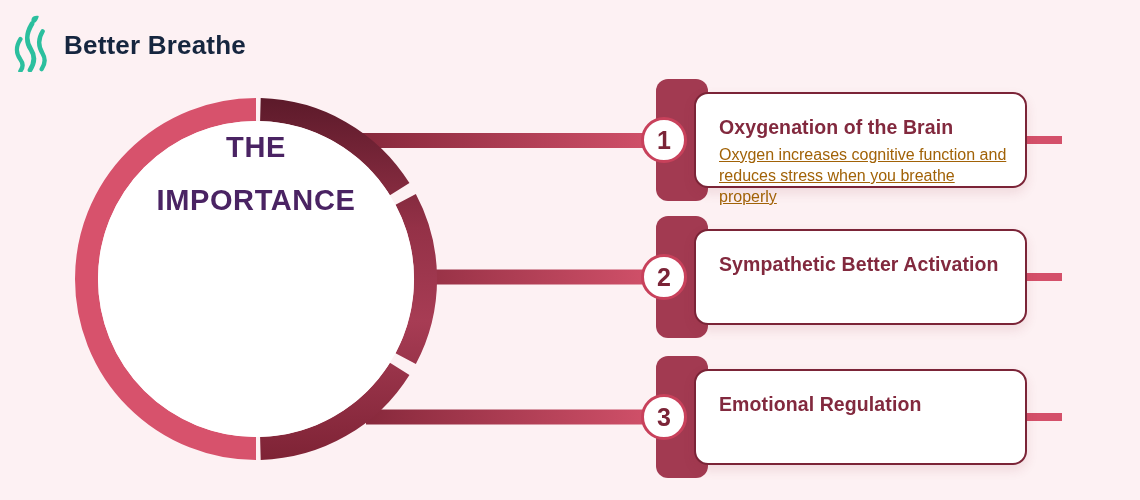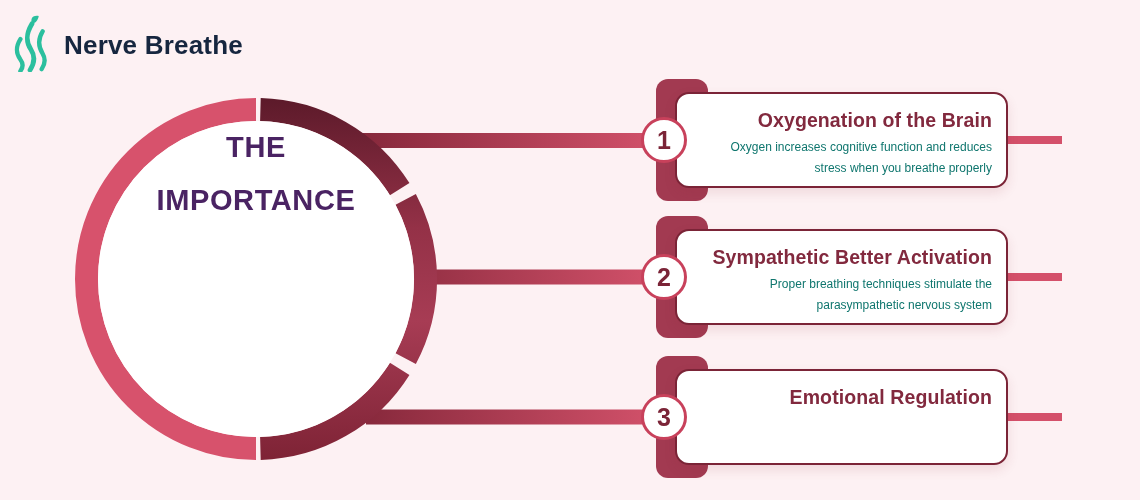--- a/index.html
+++ b/index.html
@@ -29,32 +29,31 @@
     line-height:53px;letter-spacing:0.6px;
   }
 
   
   .card-group{position:absolute;left:0;top:0;width:100%;height:100%;z-index:2;}
   .bracket{
     position:absolute;left:656px;width:52px;height:122px;border-radius:12px;
     background:#a23a51;z-index:1;
   }
   .card{
-    position:absolute;left:675px;width:333px;height:96px;background:#ffffff;
+    position:absolute;left:694px;width:333px;height:96px;background:#ffffff;
     border:2px solid #7b2437;border-radius:14px;box-sizing:border-box;
     box-shadow:0 5px 12px rgba(140,40,60,0.12);z-index:2;
-    padding:15px 14px 0 23px;
-    text-align:right;
+    padding:22px 14px 0 23px;
   }
   .card-title{
     font-size:19.5px;font-weight:bold;color:#82293e;letter-spacing:0.1px;
     margin:0 0 5px 0;
   }
   .card-desc{
-    font-size:12px;line-height:21px;color:#0f766e;margin:0;max-width:305px;
+    font-size:16px;line-height:21px;color:#a16207;margin:0;max-width:305px;text-decoration:underline;
   }
   .badge{
     position:absolute;left:641px;width:46px;height:46px;border-radius:50%;
     background:#ffffff;border:3px solid #c8415b;box-sizing:border-box;z-index:3;
     display:flex;align-items:center;justify-content:center;
     font-size:25px;font-weight:bold;color:#7b2437;
   }
   
   .row1 .bracket{top:79px;}  .row1 .card{top:92px;}  .row1 .badge{top:117px;}
   .row2 .bracket{top:216px;} .row2 .card{top:229px;} .row2 .badge{top:254px;}
@@ -101,21 +100,21 @@
 
   <header class="logo">
     <svg class="logo-icon" viewBox="0 0 40 60" xmlns="http://www.w3.org/2000/svg">
       <g fill="none" stroke="#2bbf9e" stroke-linecap="round">
         <path stroke-width="4.5" d="M 8 26 C 3 34 3 40 8 47 C 11 51 11 55 8 59"></path>
         <path stroke-width="5" d="M 20 10 C 14 20 13 28 19 37 C 23 43 23 50 18 58"></path>
         <path stroke-width="4.5" d="M 31 18 C 26 26 26 33 31 41 C 34 46 34 51 30 57"></path>
       </g>
       <path fill="#2bbf9e" d="M 20 10 C 18 4 21 1 27 2 C 26 7 24 9 20 10 Z"></path>
     </svg>
-    <div class="logo-text">Nerve Breathe</div>
+    <div class="logo-text">Better Breathe</div>
   </header>
 
   <div class="inner-circle">
     <h1 style="margin:0;font-size:0;">
       <span class="circle-line">THE</span>
       <span class="circle-line">IMPORTANCE</span>
     </h1>
   </div>
 
   <div class="card-group">
@@ -126,21 +125,20 @@
         <h2 class="card-title">Oxygenation of the Brain</h2>
         <p class="card-desc">Oxygen increases cognitive function and reduces stress when you breathe properly</p>
       </div>
       <div class="badge">1</div>
     </div>
 
     <div class="row2">
       <div class="bracket"></div>
       <div class="card">
         <h2 class="card-title">Sympathetic Better Activation</h2>
-        <p class="card-desc">Proper breathing techniques stimulate the parasympathetic nervous system</p>
       </div>
       <div class="badge">2</div>
     </div>
 
     <div class="row3">
       <div class="bracket"></div>
       <div class="card">
         <h2 class="card-title">Emotional Regulation</h2>
       </div>
       <div class="badge">3</div>

